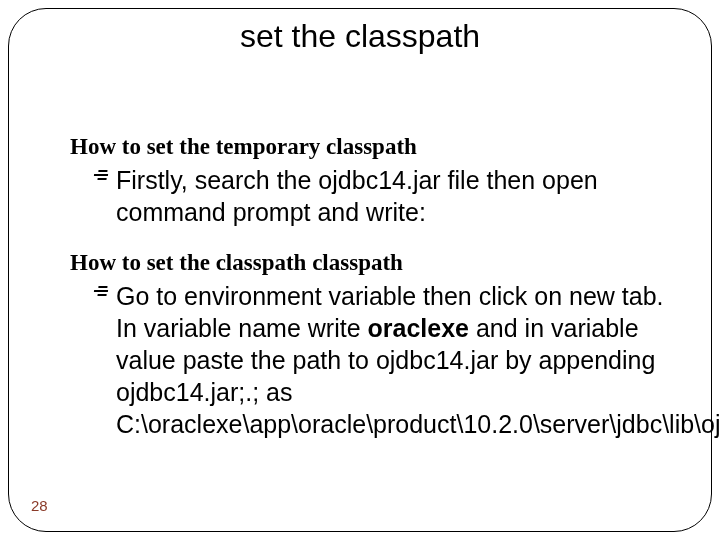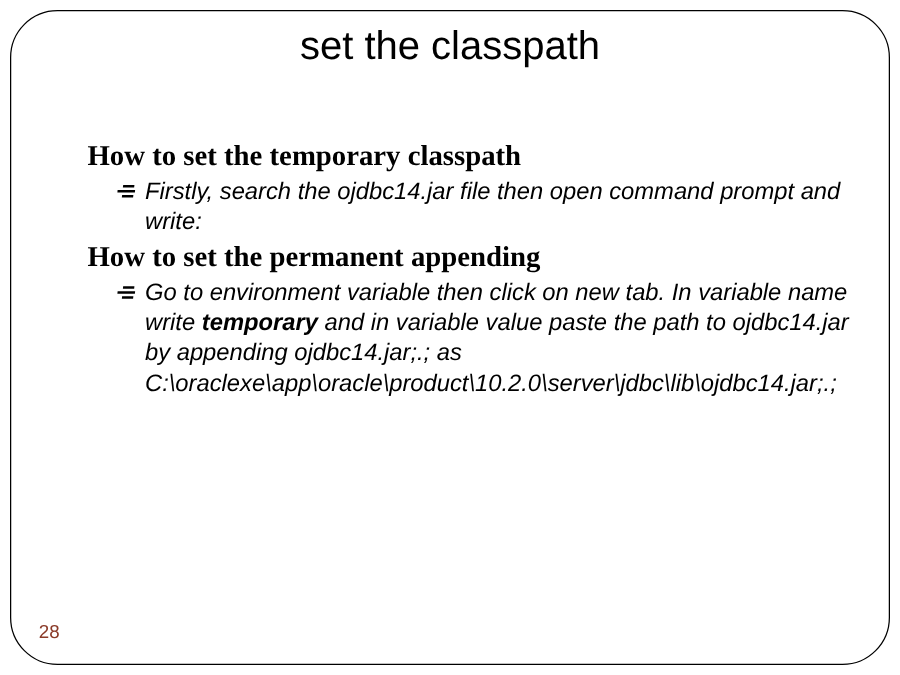--- a/index.html
+++ b/index.html
@@ -30,35 +30,34 @@
     position: absolute;
     top: 112px;
     left: 70px;
     right: 40px;
     color: #000;
   }
   .heading {
     font-family: "Times New Roman", Times, serif;
     font-weight: bold;
     font-size: 23px;
-    margin-top: 0;
+    margin-top: 22px;
     margin-bottom: 4px;
   }
   .bullets {
     list-style: none;
     padding-left: 24px;
   }
   .bullets li {
     position: relative;
     font-family: Arial, Helvetica, sans-serif;
-    font-size: 19px;
+    font-size: 25px;
     line-height: 1.28;
     margin-bottom: 2px;
     padding-left: 22px;
-    font-style: italic;
   }
   .bullets li::before {
     content: "";
     position: absolute;
     left: 0;
     top: 6px;
     width: 14px;
     height: 10px;
     background:
       linear-gradient(#000,#000) left 4px top 0 / 9px 2px no-repeat,
@@ -86,23 +85,23 @@
 
   <div class="content">
 
     <div class="heading">How to set the temporary classpath</div>
     <ul class="bullets">
       <li>
         <span>Firstly, search the ojdbc14.jar file then open command prompt and write:</span>
       </li>
     </ul>
 
-    <div class="heading">How to set the permanent appending</div>
+    <div class="heading">How to set the classpath classpath</div>
     <ul class="bullets">
       <li>
-        <span>Go to environment variable then click on new tab. In variable name write </span><span class="inline-bold">temporary</span><span> and in variable value paste the path to ojdbc14.jar by appending ojdbc14.jar;.; as C:\oraclexe\app\oracle\product\10.2.0\server\jdbc\lib\ojdbc14.jar;.;</span>
+        <span>Go to environment variable then click on new tab. In variable name write </span><span class="inline-bold">oraclexe</span><span> and in variable value paste the path to ojdbc14.jar by appending ojdbc14.jar;.; as C:\oraclexe\app\oracle\product\10.2.0\server\jdbc\lib\ojdbc14.jar;.;</span>
       </li>
     </ul>
 
   </div>
 
   <div class="pagenum">28</div>
 </div>
 
 </body></html>

